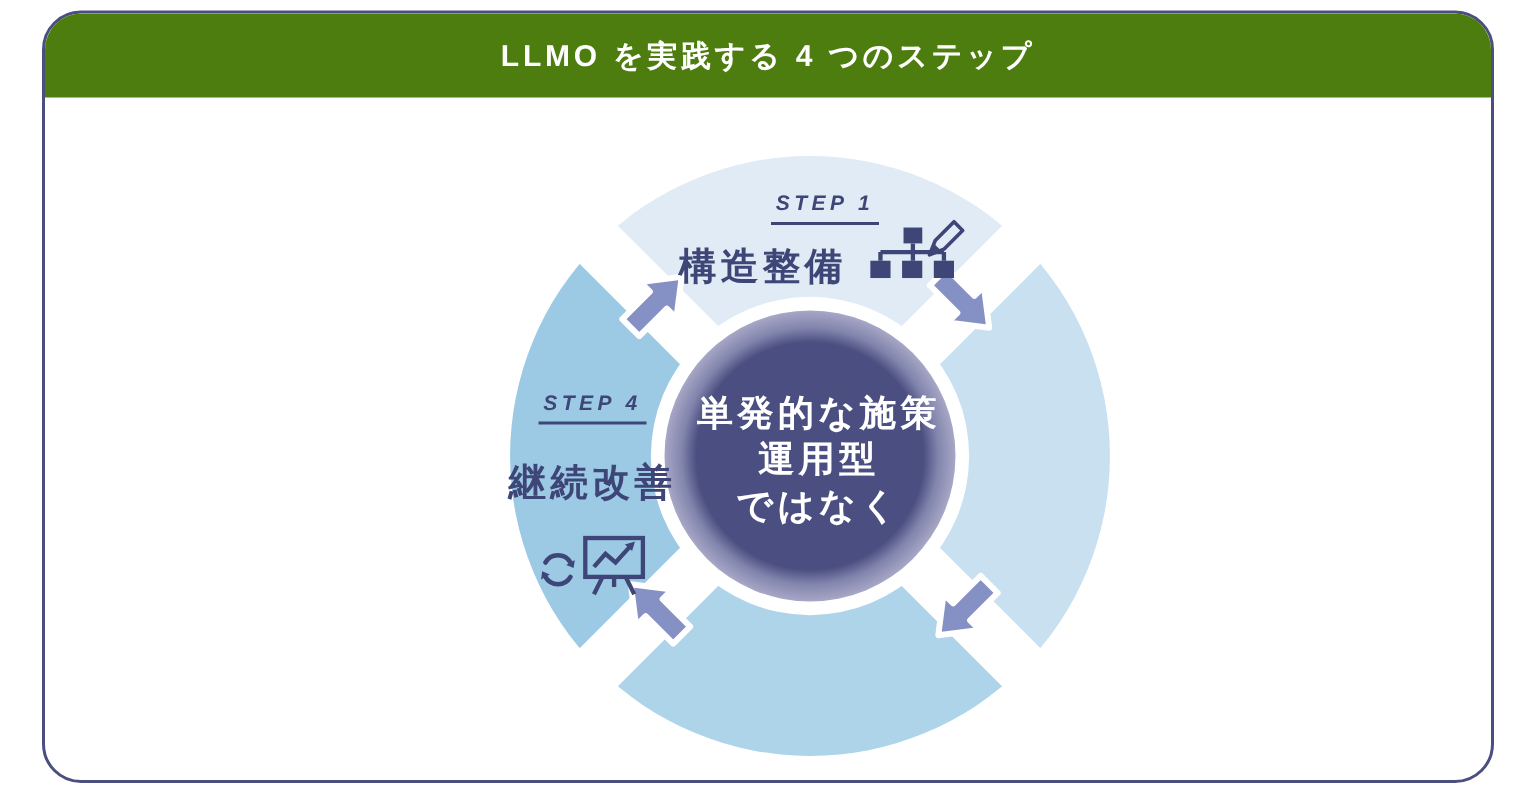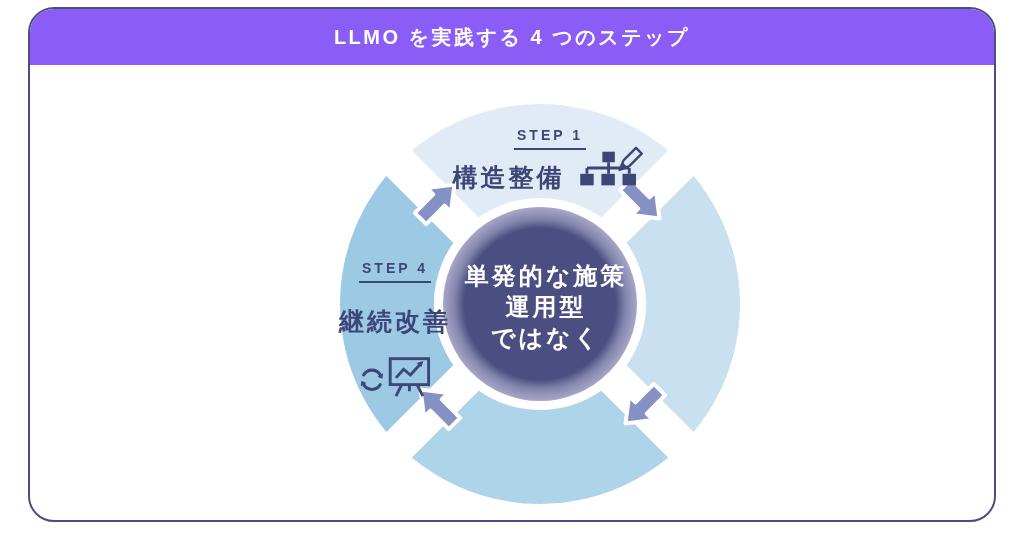--- a/index.html
+++ b/index.html
@@ -20,21 +20,21 @@
   .card-title{
     color:#ffffff; font-size:20px; font-weight:bold; letter-spacing:2.5px; margin:0;
   }
   .diagram-svg{ position:absolute; left:305px; top:90px; z-index:1; }
   .step-block{
     position:absolute; z-index:3; display:flex; flex-direction:column;
     align-items:center; color:#3e4678;
   }
   .step-label{
     font-size:14px; font-weight:bold; letter-spacing:3px;
-    border-bottom:2px solid #3e4678; padding:0 3px 5px;
+    border-bottom:2px solid #3e4678; padding:0 3px 5px;font-style:italic;
   }
   .step-title{
     font-size:25px; font-weight:bold; letter-spacing:3px; white-space:nowrap;
   }
   .step-row{ display:flex; align-items:center; gap:9px; margin-top:10px; }
   .step1{ left:418px; top:118px; width:204px; }
   .step3{ left:418px; top:404px; width:204px; }
   .step2{ left:596px; top:230px; width:124px; }
   .step4{ left:303px; top:230px; width:124px;margin-top:21px; }
   .step2 .step-title, .step4 .step-title{ margin-top:22px; }
@@ -47,21 +47,21 @@
     text-align:center; color:#ffffff; font-size:24px; font-weight:bold;
     line-height:31px; letter-spacing:3px;
   }
 </style>
 </head>
 <body>
 
 <div class="canvas">
   <div class="card">
 
-    <div class="card-header" style="background-color: #8b5cf6;">
+    <div class="card-header" style="background-color: #4d7c0f;">
       <h1 class="card-title">LLMO を実践する 4 つのステップ</h1>
     </div>
 
     <svg class="diagram-svg" width="410" height="410" viewBox="0 0 410 410">
       <defs>
         <radialGradient id="centerGrad">
           <stop offset="0.78" stop-color="#4a4e80"></stop>
           <stop offset="0.88" stop-color="#8184ac"></stop>
           <stop offset="1" stop-color="#a7a7c6"></stop>
         </radialGradient>

